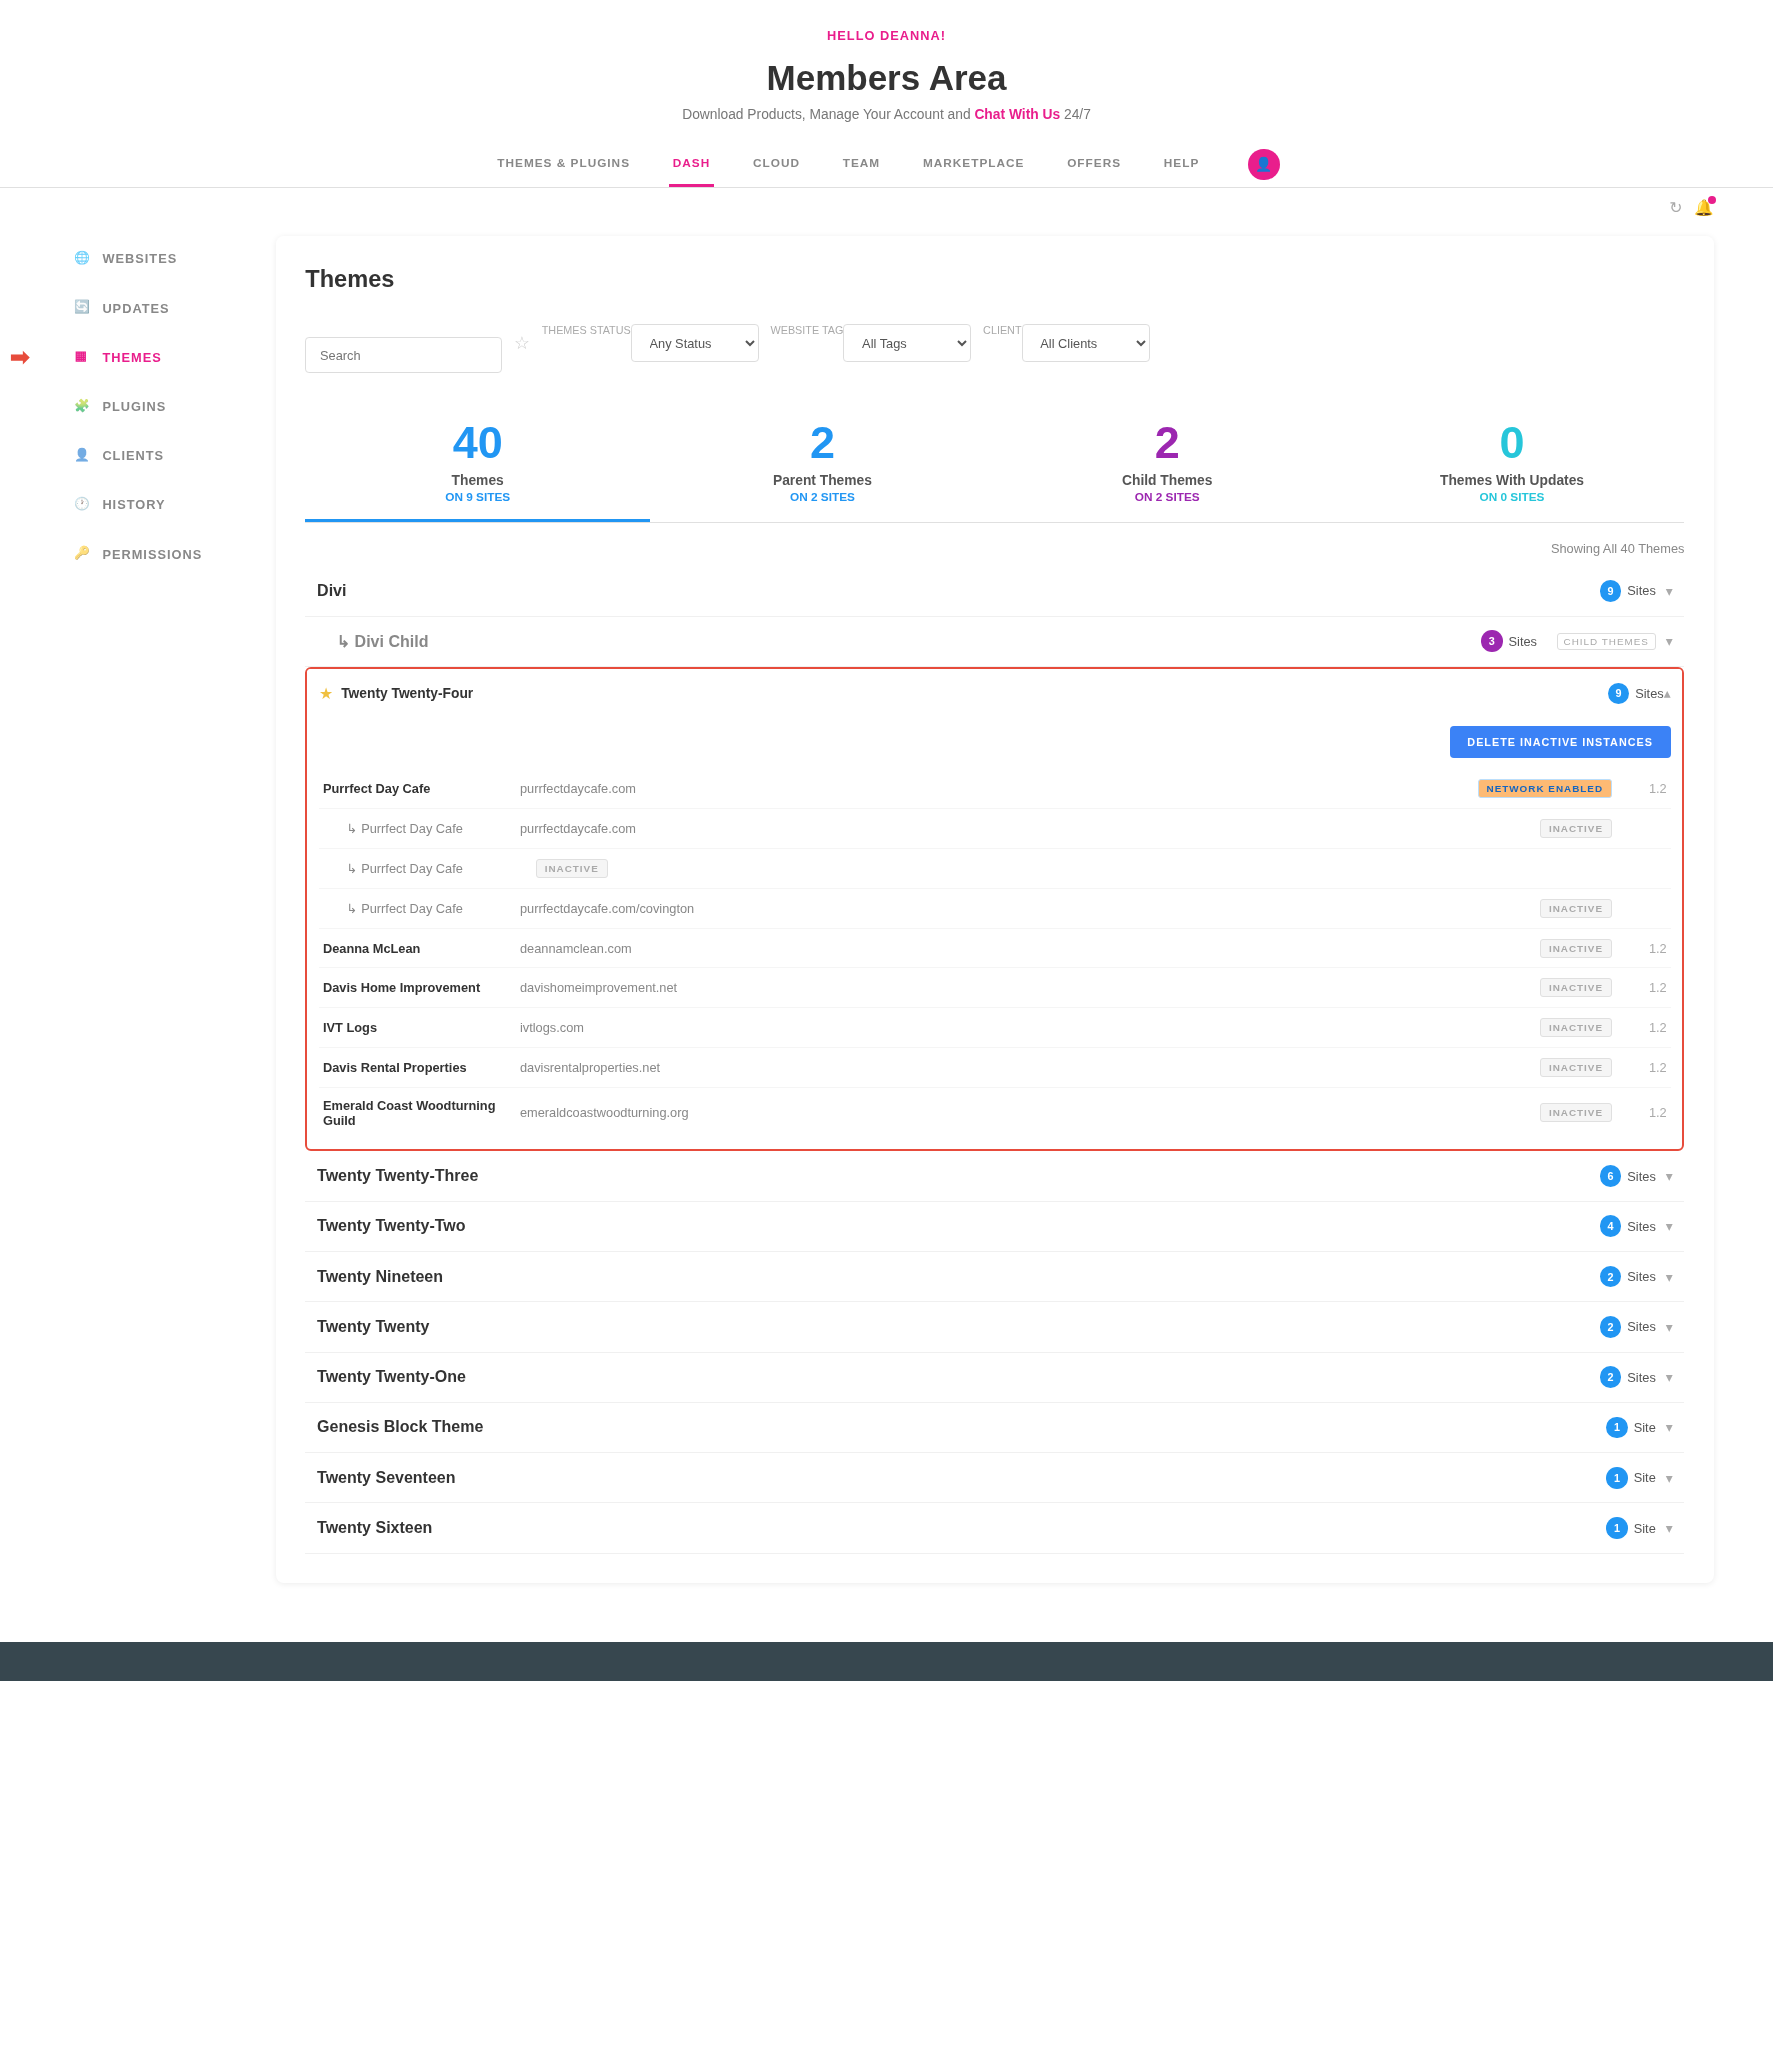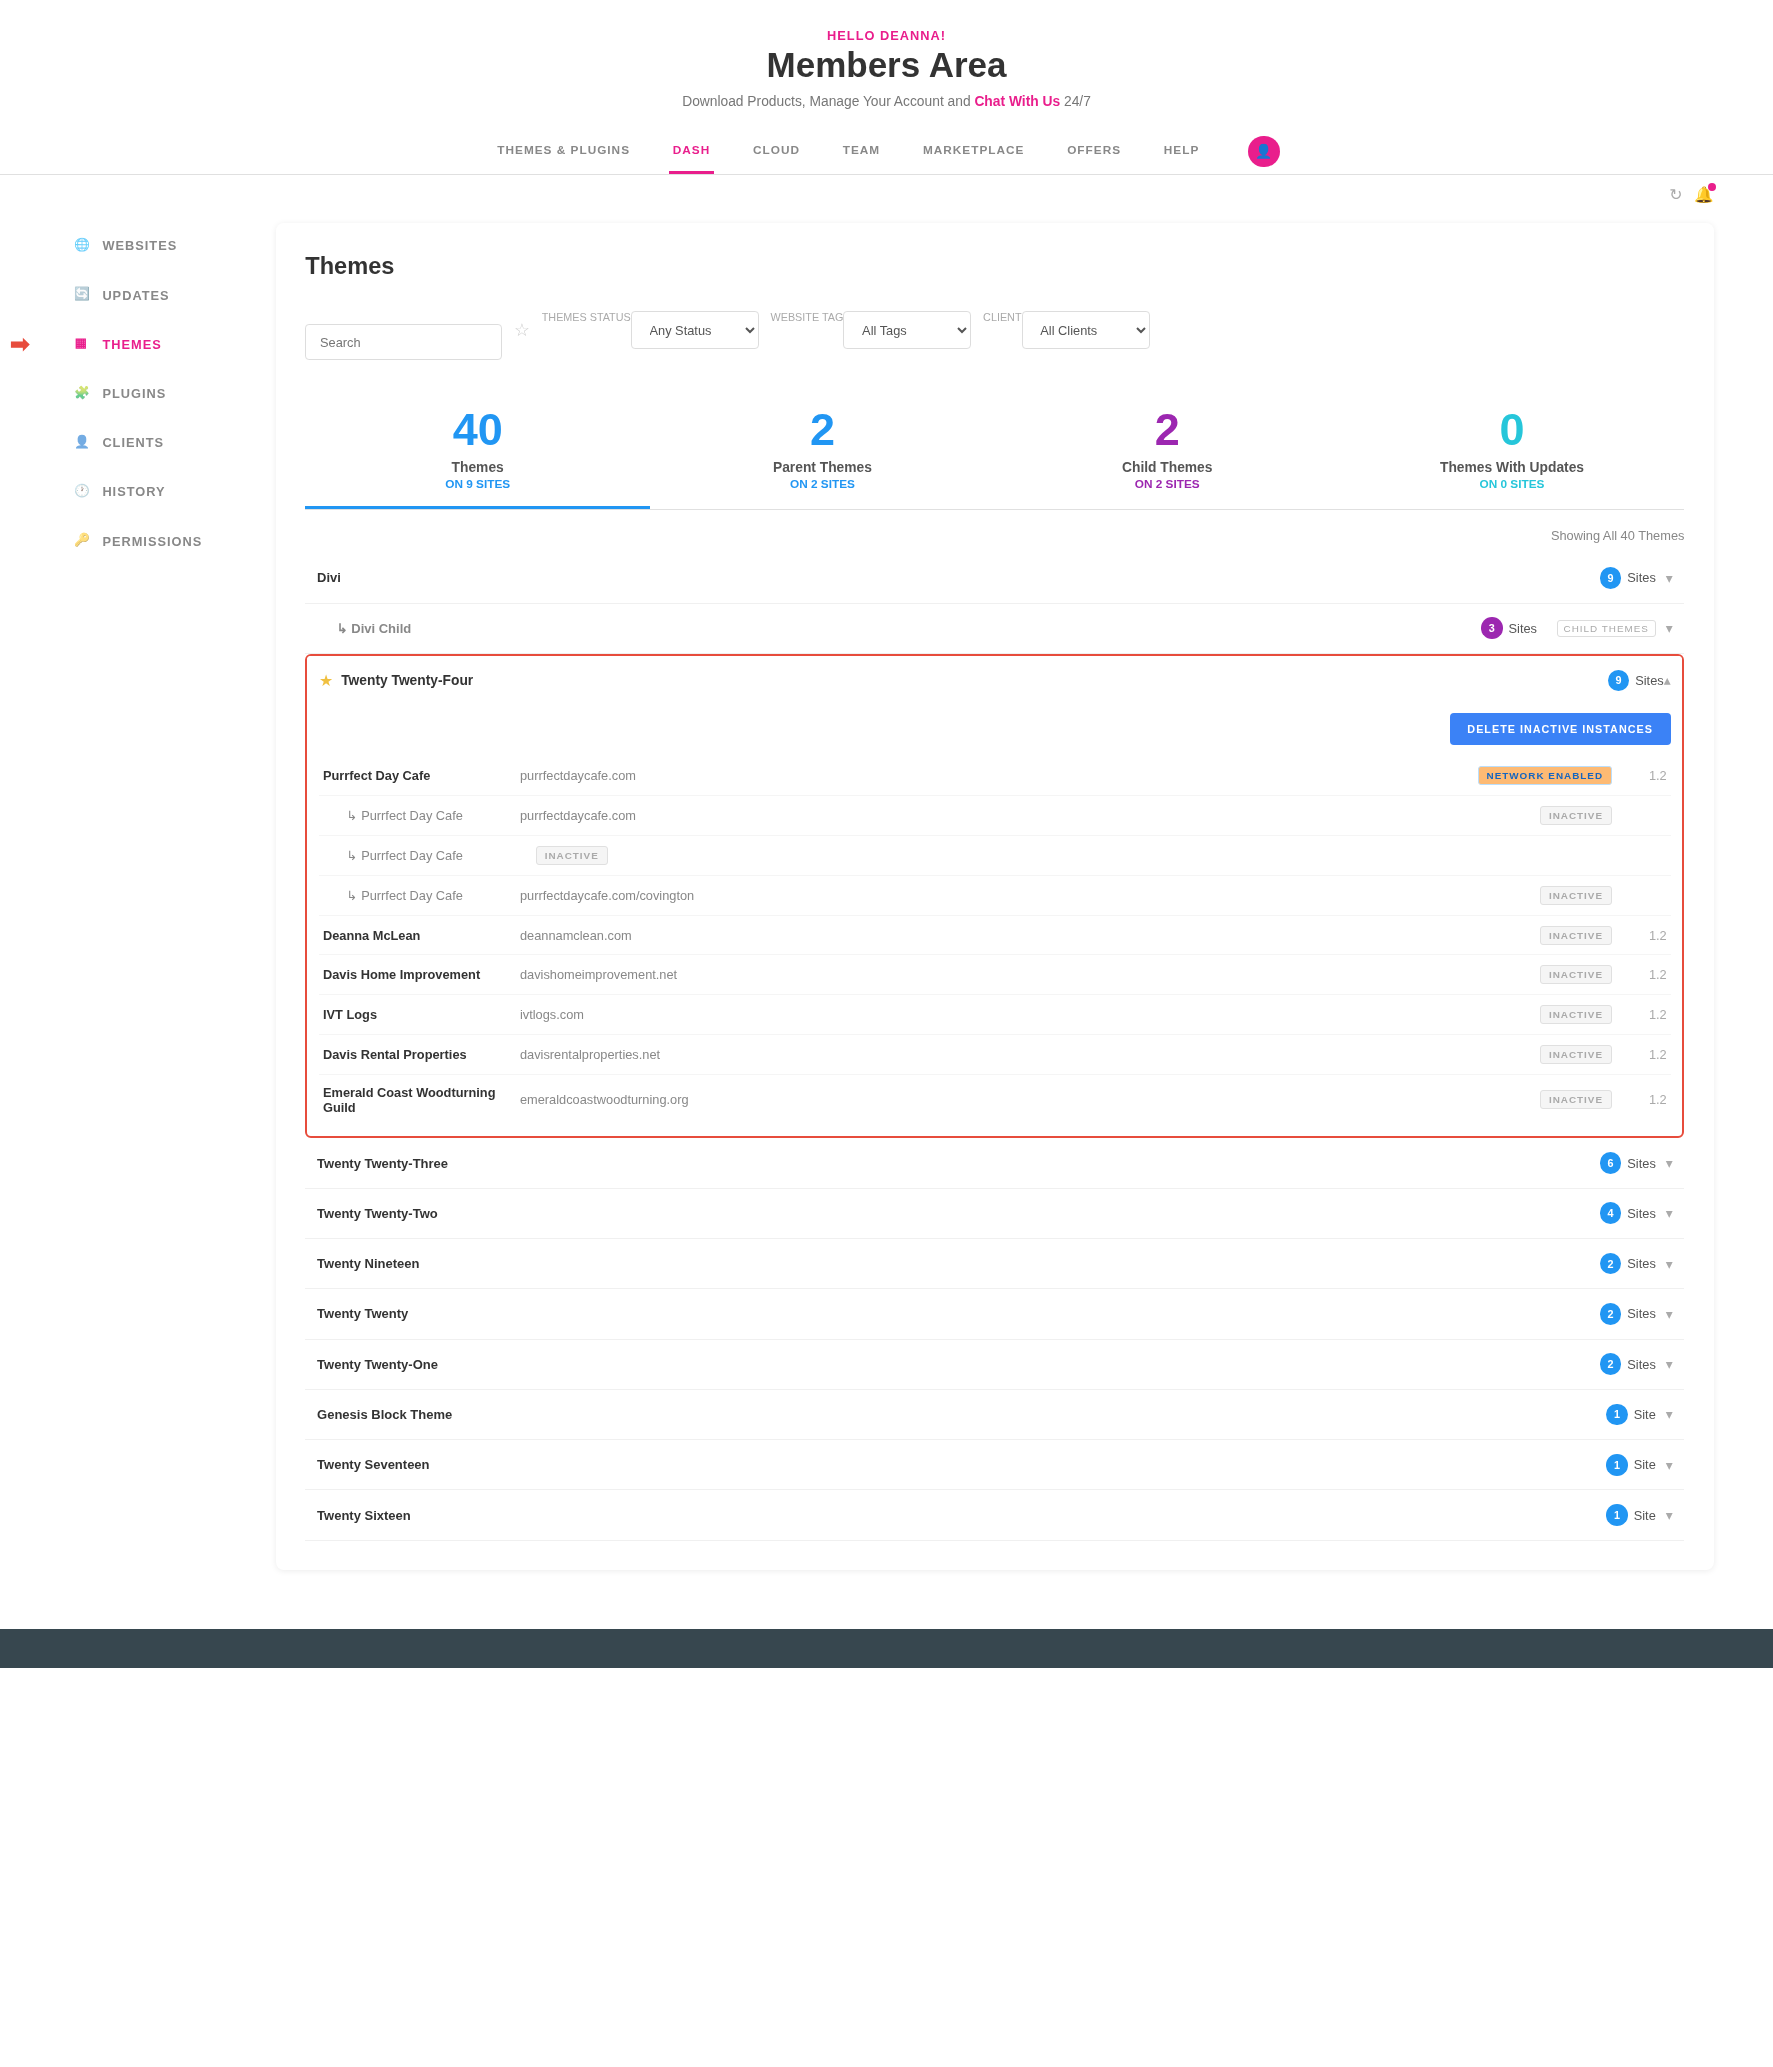--- a/index.html
+++ b/index.html
@@ -2,21 +2,21 @@
 <html><head>
   <meta charset="utf-8">
   <style>
     * { box-sizing: border-box; margin: 0; padding: 0; }
     body { font-family: -apple-system, BlinkMacSystemFont, 'Segoe UI', sans-serif; background: #f5f5f5; color: #333; }
 
     .page-wrapper { max-width: 1773px; margin: 0 auto; background: #fff; min-height: 2068px; }
 
     
     .header { text-align: center; padding: 27.6px 0 0; }
-    .hello-text { color: #e91e8c; font-size: 12.8px; font-weight: 600; letter-spacing: 1px; margin-bottom: 2px; }
+    .hello-text { color: #e91e8c; font-size: 12.8px; font-weight: 600; letter-spacing: 1px; margin-bottom: 15px; }
     .members-area-title { font-size: 35px; font-weight: 700; color: #333; margin-bottom: 9.9px; }
     .header-subtitle { font-size: 13.8px; color: #777; margin-bottom: 19.7px; }
     .header-subtitle a { color: #e91e8c; text-decoration: none; font-weight: 600; text-align: right; }
 
     
     .main-nav { border-bottom: 1px solid #e0e0e0; display: flex; justify-content: center; gap: 35px; padding: 0 0 0 0; }
     .nav-item { padding: 13.8px 3.9px; font-size: 11.8px; font-weight: 600; letter-spacing: 1px; color: #888; text-transform: uppercase; cursor: pointer; border-bottom: 3px solid transparent; }
     .nav-item.active { color: #e91e8c; border-bottom: 3px solid #e91e8c; }
     .nav-avatar { width: 31.5px; height: 31.5px; border-radius: 50%; background: #e91e8c; display: flex; align-items: center; justify-content: center; color: white; font-size: 13.8px; margin-left: 9.9px; align-self: center; }
 
@@ -54,21 +54,21 @@
     .stat-label { font-size: 13.8px; color: #555; font-weight: 600; margin-top: 3.9px; }
     .stat-sub { font-size: 11.8px; color: #2196f3; font-weight: 600; text-transform: uppercase; margin-top: 2px; }
     .stat-sub.purple { color: #9c27b0; }
     .stat-sub.teal { color: #26c6da; }
 
     
     .showing-text { text-align: right; font-size: 12.8px; color: #888; margin-bottom: 9.9px; }
 
     
     .theme-row { display: flex; align-items: center; padding: 13.8px 11.8px; border-bottom: 1px solid #f0f0f0; cursor: pointer; }
-    .theme-name { font-size: 13px; font-weight: 600; color: #333; flex: 1; }
+    .theme-name { font-size: 16px; font-weight: 600; color: #333; flex: 1; }
     .theme-name.child { padding-left: 19.7px; display: flex; align-items: center; gap: 5.9px; color: #888; }
     .sites-badge { display: flex; align-items: center; gap: 5.9px; font-size: 12.8px; color: #555; }
     .badge-circle { width: 21.7px; height: 21.7px; border-radius: 50%; display: flex; align-items: center; justify-content: center; font-size: 10.8px; font-weight: 700; color: white; }
     .badge-blue { background: #2196f3; }
     .badge-purple { background: #9c27b0; }
     .child-tag { font-size: 9.9px; color: #aaa; border: 1px solid #ddd; border-radius: 3px; padding: 2px 5.9px; letter-spacing: 1px; margin-left: 19.7px; }
     .chevron { color: #aaa; margin-left: 9.9px; font-size: 13.8px; }
 
     
     .highlighted-section { border: 2px solid #e74c3c; border-radius: 5.9px; margin-bottom: 0; }

